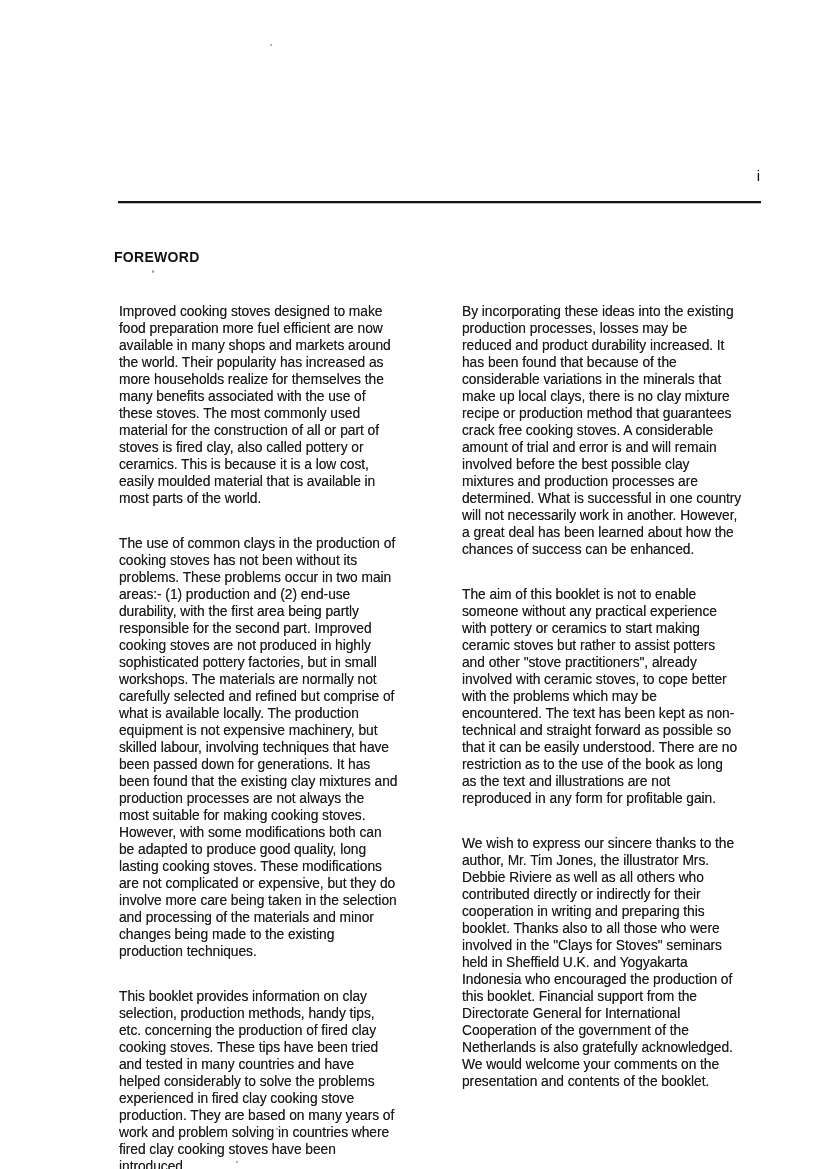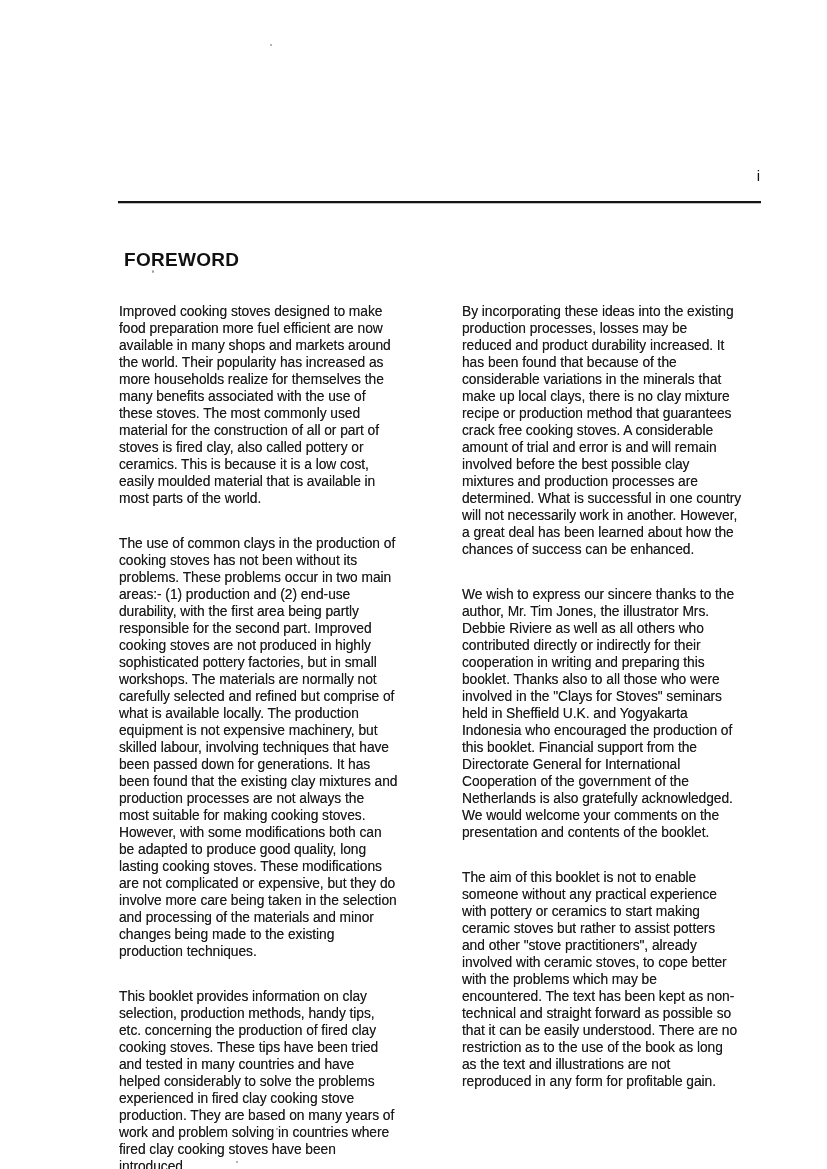--- a/index.html
+++ b/index.html
@@ -28,23 +28,23 @@
     position: absolute;
     left: 118px;
     top: 201px;
     width: 643px;
     height: 2px;
     background: #141414;
     box-shadow: 0 1px 0 rgba(0,0,0,0.25);
   }
   .heading {
     position: absolute;
-    left: 124px;
+    left: 114px;
     top: 249px;
-    font-size: 19px;
+    font-size: 14px;
     font-weight: bold;
     letter-spacing: 0.3px;
     color: #111;
   }
   .col {
     position: absolute;
     top: 286px;
     font-size: 13.8px;
     line-height: 17px;
     letter-spacing: -0.05px;
@@ -133,48 +133,48 @@
 make up local clays, there is no clay mixture
 recipe or production method that guarantees
 crack free cooking stoves. A considerable
 amount of trial and error is and will remain
 involved before the best possible clay
 mixtures and production processes are
 determined. What is successful in one country
 will not necessarily work in another. However,
 a great deal has been learned about how the
 chances of success can be enhanced.</p>
+    <p class="para">The aim of this booklet is not to enable
+someone without any practical experience
+with pottery or ceramics to start making
+ceramic stoves but rather to assist potters
+and other "stove practitioners", already
+involved with ceramic stoves, to cope better
+with the problems which may be
+encountered. The text has been kept as non-
+technical and straight forward as possible so
+that it can be easily understood. There are no
+restriction as to the use of the book as long
+as the text and illustrations are not
+reproduced in any form for profitable gain.</p>
     <p class="para">We wish to express our sincere thanks to the
 author, Mr. Tim Jones, the illustrator Mrs.
 Debbie Riviere as well as all others who
 contributed directly or indirectly for their
 cooperation in writing and preparing this
 booklet. Thanks also to all those who were
 involved in the "Clays for Stoves" seminars
 held in Sheffield U.K. and Yogyakarta
 Indonesia who encouraged the production of
 this booklet. Financial support from the
 Directorate General for International
 Cooperation of the government of the
 Netherlands is also gratefully acknowledged.
 We would welcome your comments on the
 presentation and contents of the booklet.</p>
-    <p class="para">The aim of this booklet is not to enable
-someone without any practical experience
-with pottery or ceramics to start making
-ceramic stoves but rather to assist potters
-and other "stove practitioners", already
-involved with ceramic stoves, to cope better
-with the problems which may be
-encountered. The text has been kept as non-
-technical and straight forward as possible so
-that it can be easily understood. There are no
-restriction as to the use of the book as long
-as the text and illustrations are not
-reproduced in any form for profitable gain.</p>
     <div class="signature">
       
       
     </div>
   </div>
 
   <div class="speck" style="left:270px; top:44px; width:2px; height:2px;"></div>
   <div class="speck" style="left:152px; top:270px; width:2px; height:3px;"></div>
   <div class="speck" style="left:276px; top:1128px; width:2px; height:2px;"></div>
   <div class="speck" style="left:236px; top:1161px; width:2px; height:2px;"></div>

